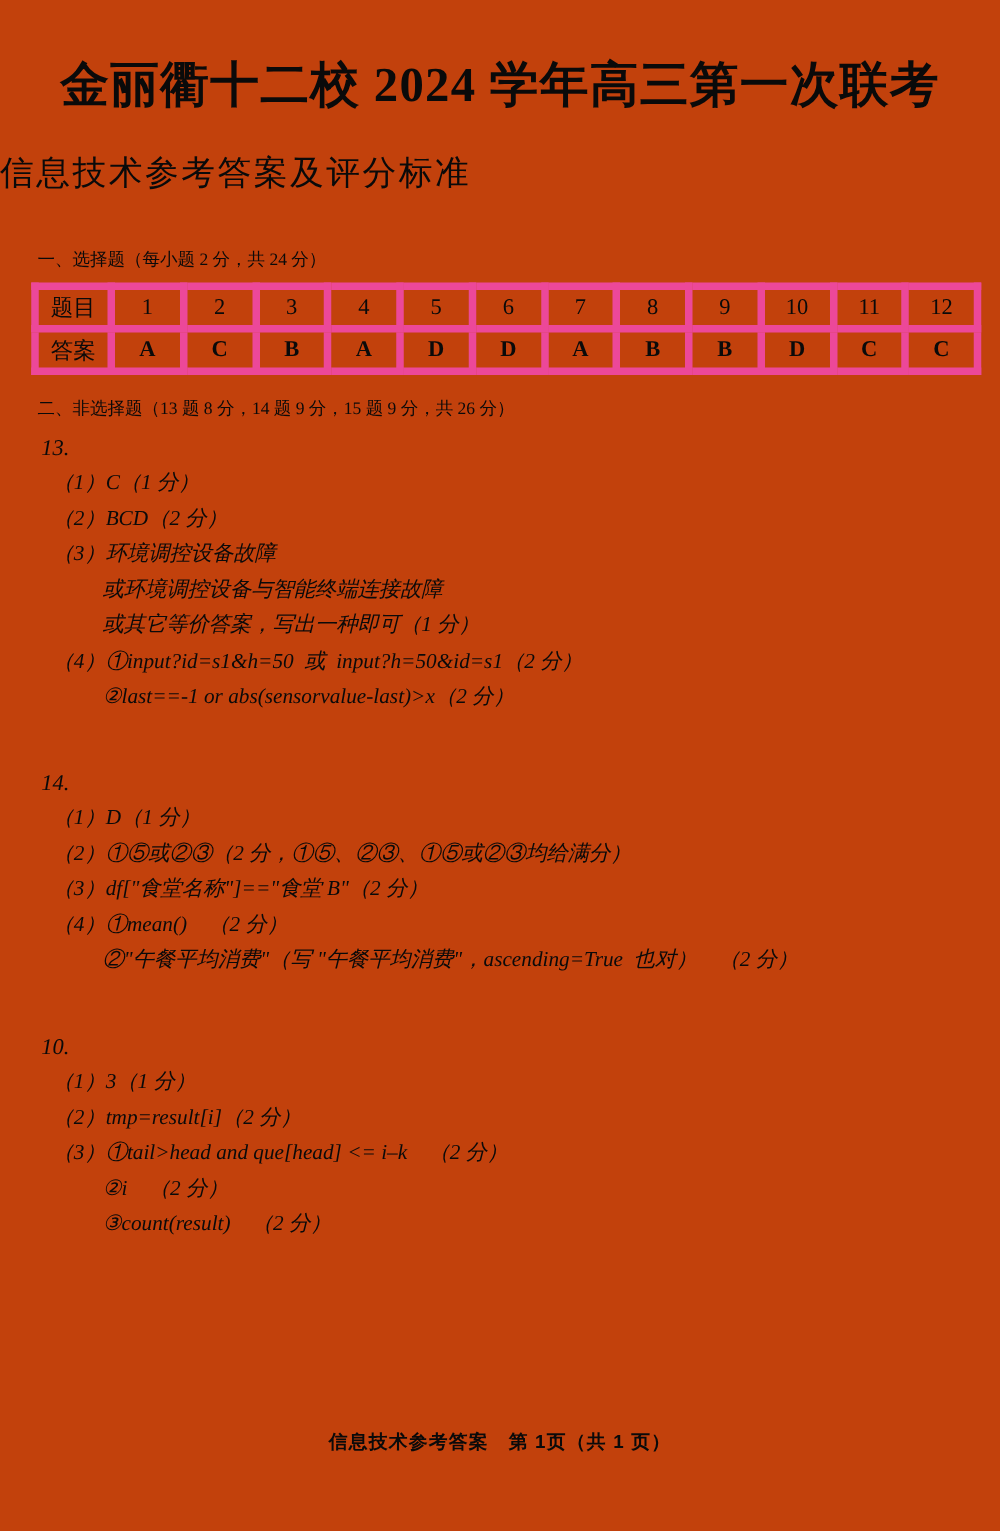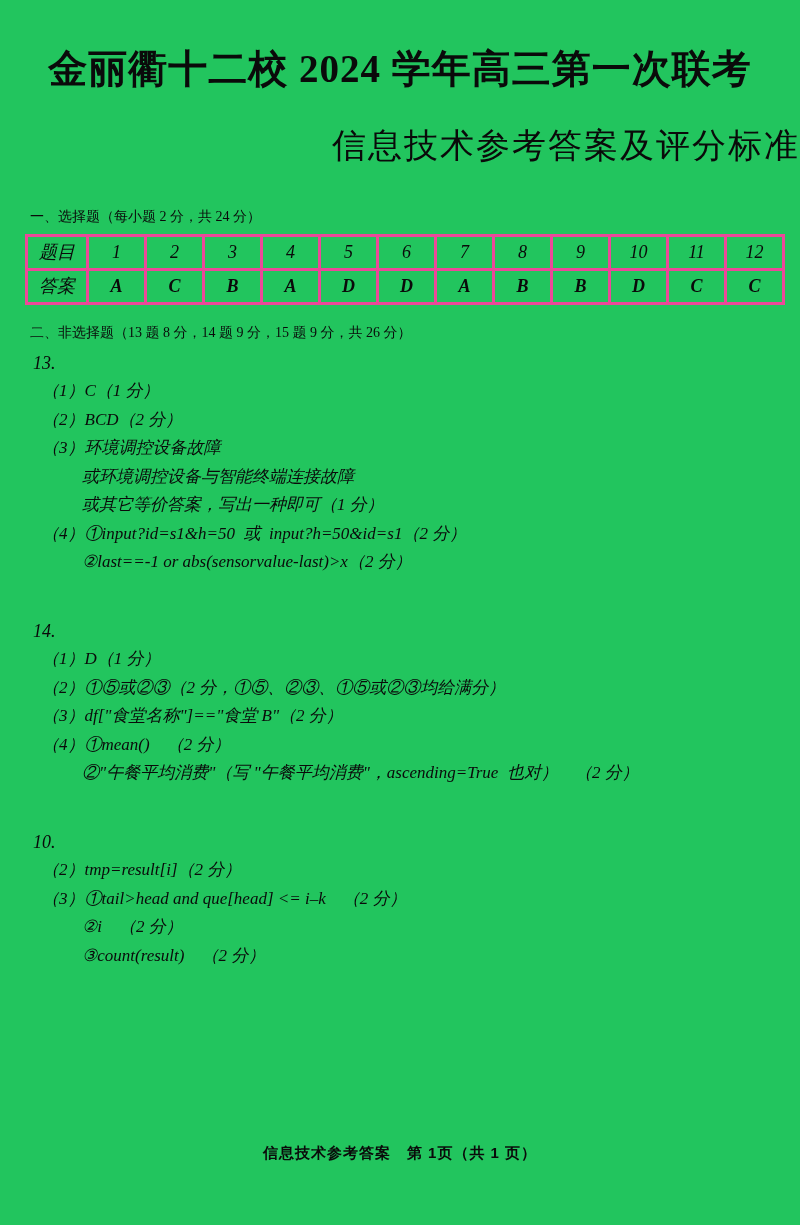--- a/index.html
+++ b/index.html
@@ -6,61 +6,61 @@
   html, body { margin: 0; padding: 0; }
   body {
     width: 800px; height: 1225px;
     background: #ffffff;
     font-family: "Liberation Serif", "DejaVu Serif", serif;
     color: #0a0a0a;
   }
   .page {
     position: relative;
     width: 800px; height: 1225px;
-    background: #22c55e;
+    background: #c2410c;
     overflow: hidden;
   }
   .doc-title {
     margin: 0;
     padding-top: 46px;
     text-align: center;
     font-size: 39px;
     font-weight: bold;
     letter-spacing: 1px;
     line-height: 1.2;
   }
   .doc-subtitle {
     margin: 0;
     margin-top: 33px;
-    text-align: right;
-    font-size: 34px;
+    text-align: left;
+    font-size: 27px;
     font-weight: normal;
     letter-spacing: 2px;
     line-height: 1.15;
+    font-family: Liberation Mono, monospace;
   }
   .sec-heading {
     margin: 41px 0 0 30px;
     font-size: 14px;
     font-weight: normal;
     line-height: 22px;
   }
   .ans-table {
     margin: 6px 0 0 25px;
     width: 760px;
     border-collapse: collapse;
     table-layout: fixed;
   }
   .ans-table td {
-    border: 3px solid #ec4899;
+    border: 6px solid #ec4899;
     text-align: center;
     vertical-align: middle;
     font-size: 18px;
     height: 34px;
     padding: 0;
-    font-style: italic;
   }
   .ans-table td.bold { font-weight: bold; }
   .ans-table td:first-child { width: 61px; }
   .sec2-heading { margin-top: 17px; }
   .questions { margin-top: 5px; }
   .question { margin-top: 0; font-style: italic; }
   .question + .question { margin-top: 40px; }
   .q-number {
     margin-left: 33px;
     font-size: 18px;
@@ -146,20 +146,21 @@
       <div class="question">
         <div class="q-number">14.</div>
         <div class="q-line indent-0">（1）D（1 分）</div>
         <div class="q-line indent-0">（2）①⑤或②③（2 分，①⑤、②③、①⑤或②③均给满分）</div>
         <div class="q-line indent-0">（3）df["食堂名称"]=="食堂 B"（2 分）</div>
         <div class="q-line indent-0">（4）①mean()　（2 分）</div>
         <div class="q-line indent-1">②"午餐平均消费"（写 "午餐平均消费"，ascending=True  也对）　（2 分）</div>
       </div>
       <div class="question">
         <div class="q-number">10.</div>
+        <div class="q-line indent-0">（1）3（1 分）</div>
         <div class="q-line indent-0">（2）tmp=result[i]（2 分）</div>
         <div class="q-line indent-0">（3）①tail&gt;head and que[head] &lt;= i–k　（2 分）</div>
         <div class="q-line indent-1">②i　（2 分）</div>
         <div class="q-line indent-1">③count(result)　（2 分）</div>
       </div>
     </div>
 
   <div class="footer">
     <span>信息技术参考答案　第 1页（共 1 页）</span>
   </div>

